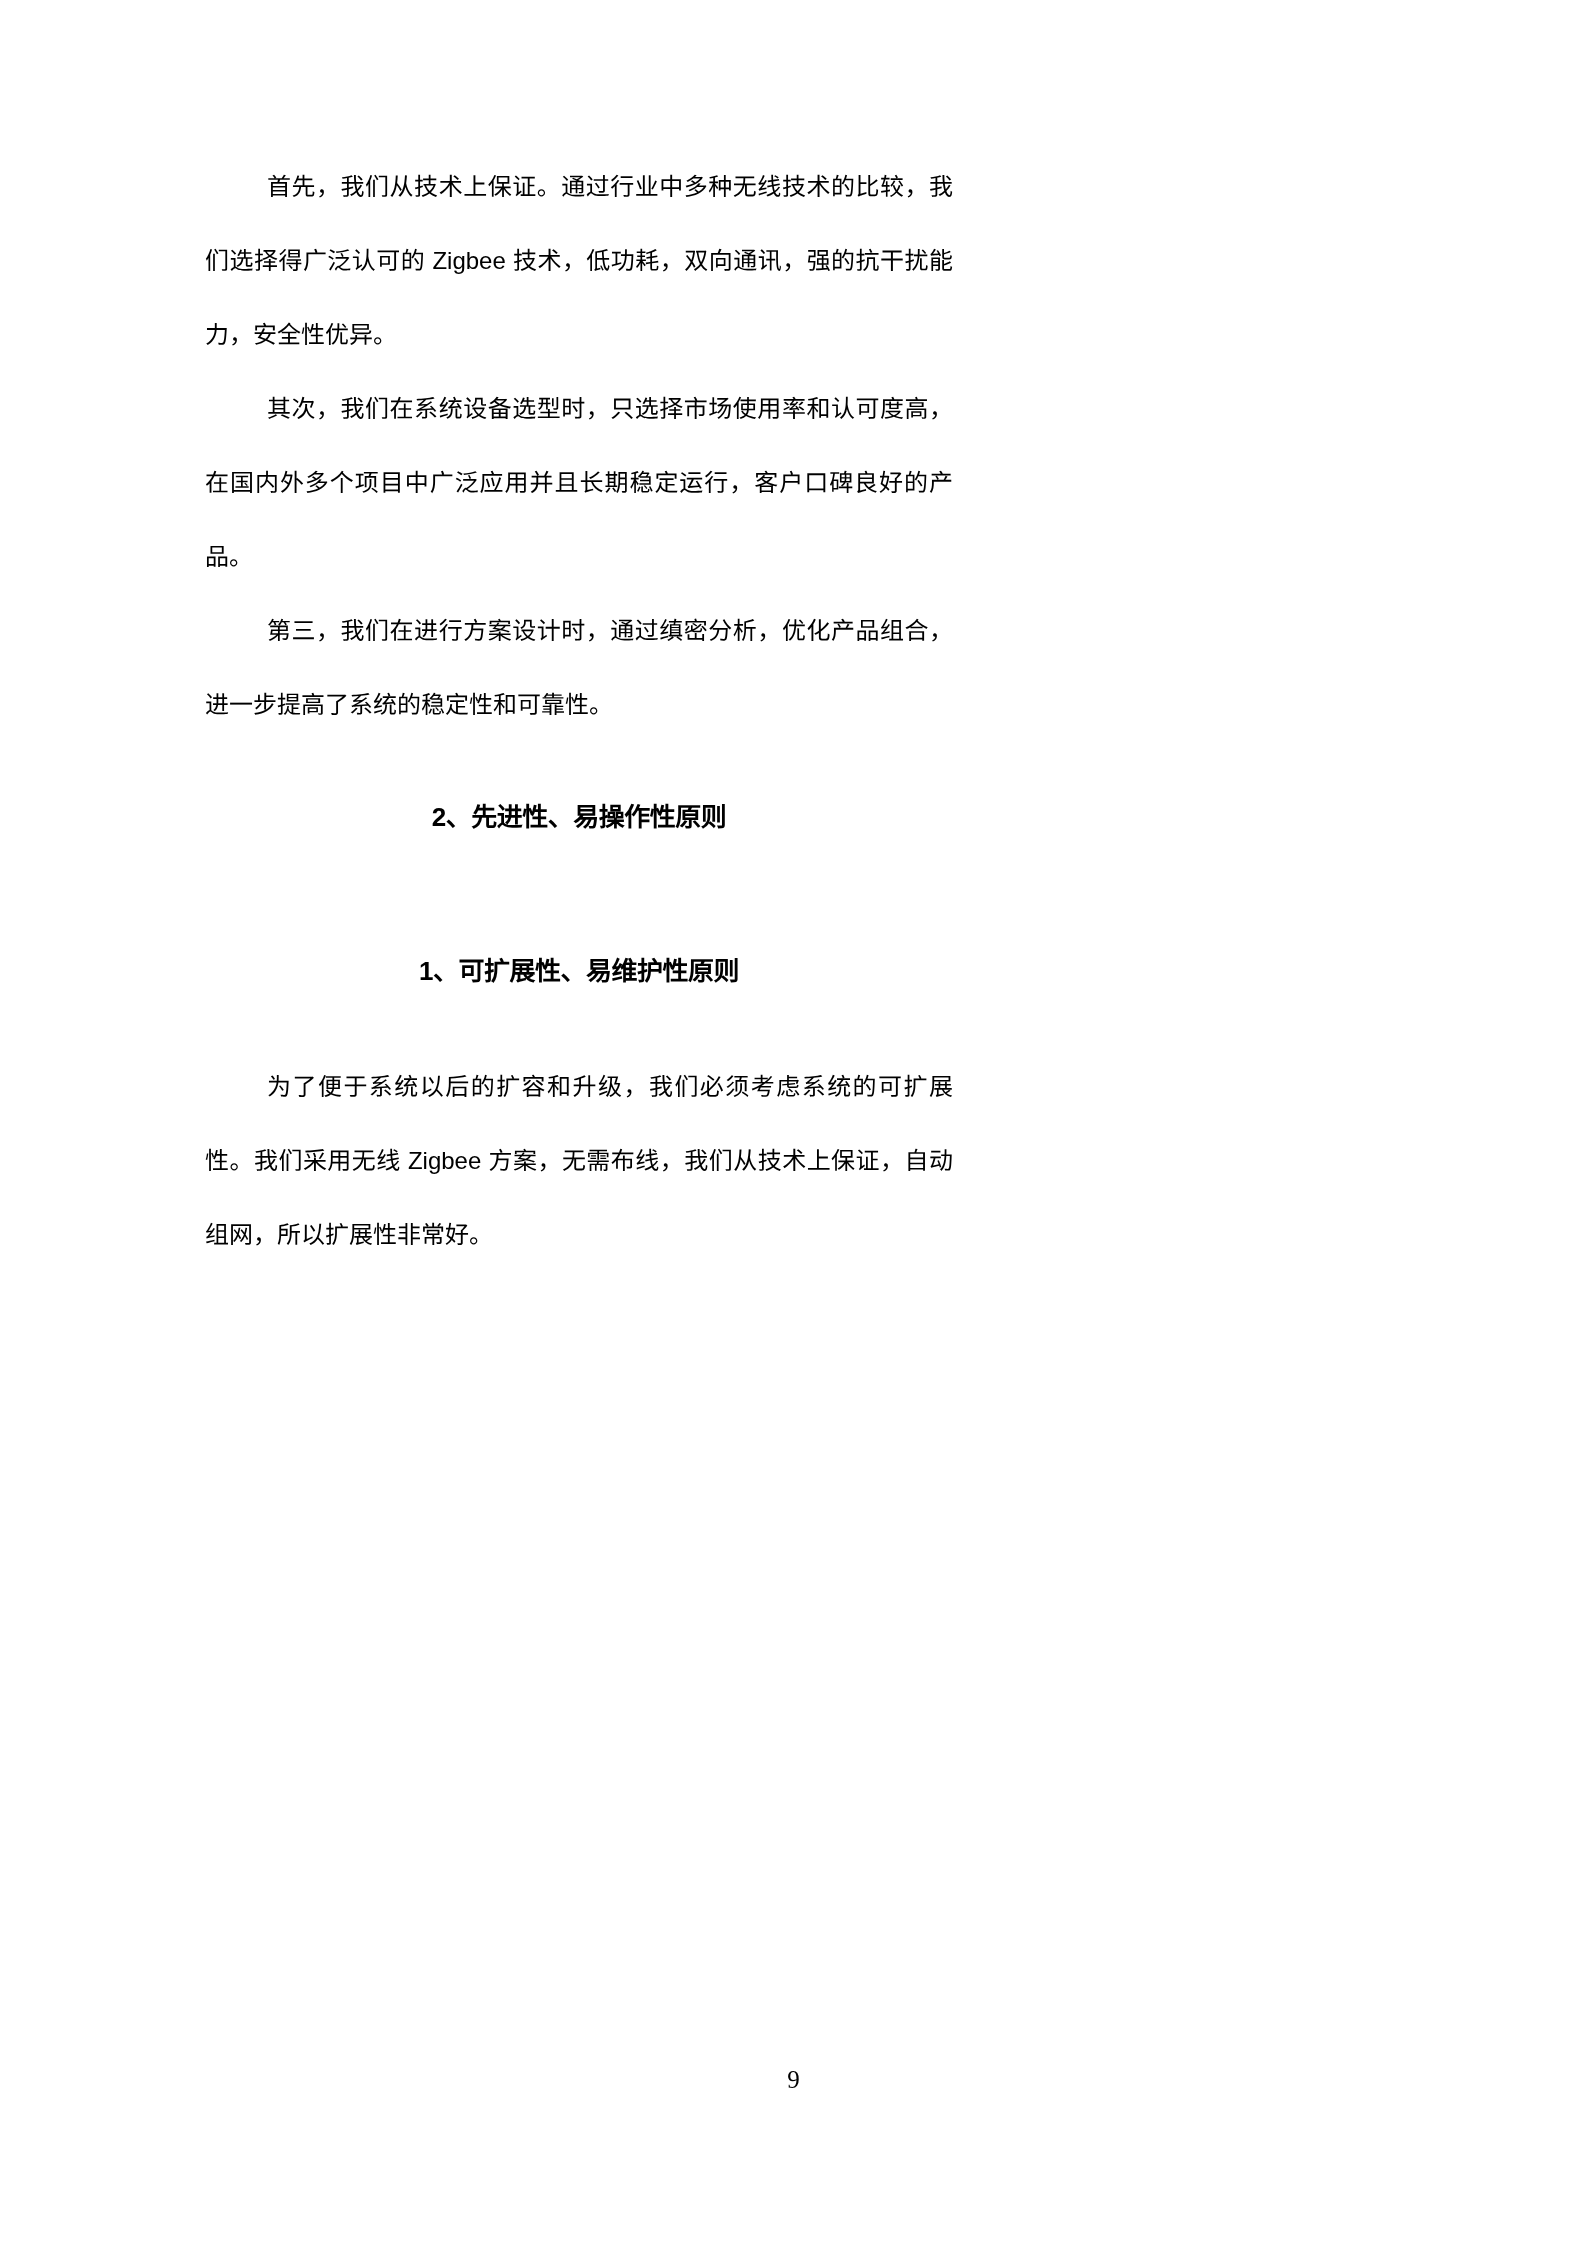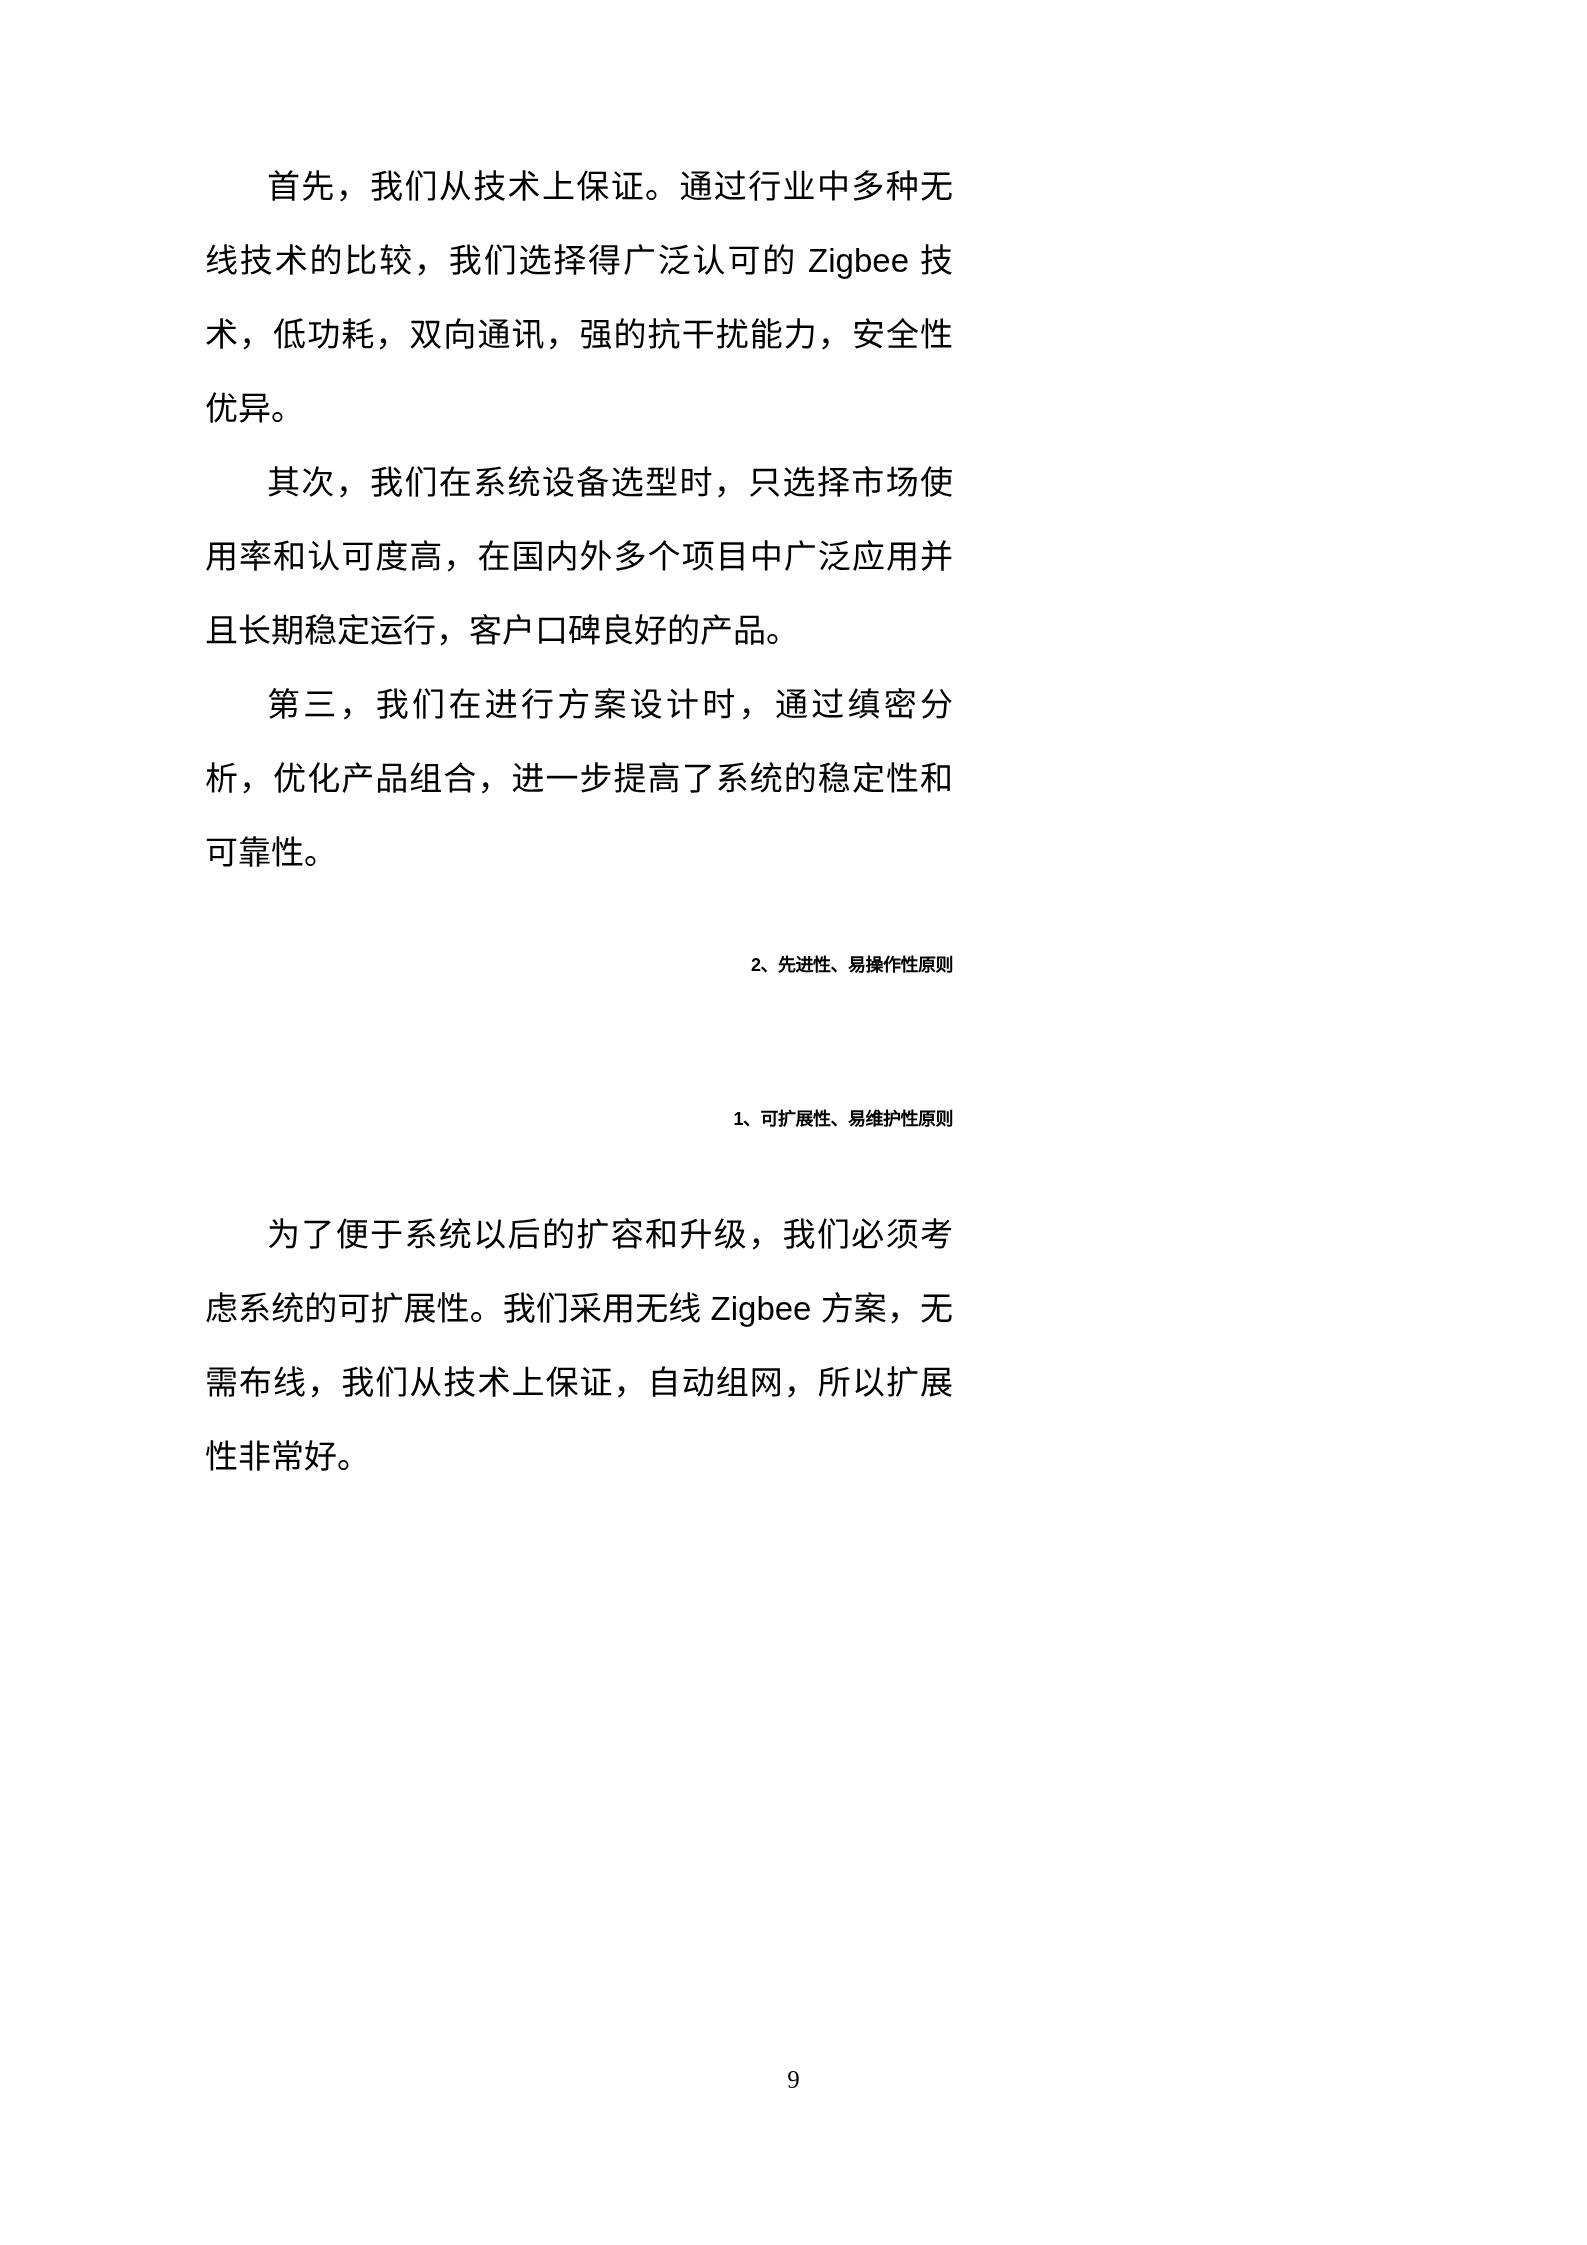--- a/index.html
+++ b/index.html
@@ -21,38 +21,38 @@
     overflow: hidden;
   }
   .content {
     position: absolute;
     left: 205px;
     top: 150px;
     width: 748px;
   }
   
   .para {
-    font-size: 33px;
+    font-size: 24px;
     line-height: 74px;
     text-align: justify;
     text-justify: inter-ideograph;
     text-indent: 62px;
     margin: 0 0 0 0;
     letter-spacing: 0px;
     font-weight: 400;
     word-break: break-all;
   }
   
   .heading {
-    font-size: 18px;
+    font-size: 26px;
     line-height: 74px;
     font-weight: 700;
     text-indent: 0;
     margin: 0;
-    text-align: right;
+    text-align: center;
     letter-spacing: -0.5px;
   }
   .gap-before-heading { height: 38px; }
   .gap-after-heading  { height: 42px; }
 
   .page-number {
     position: absolute;
     left: 0;
     right: 0;
     top: 2065px;

